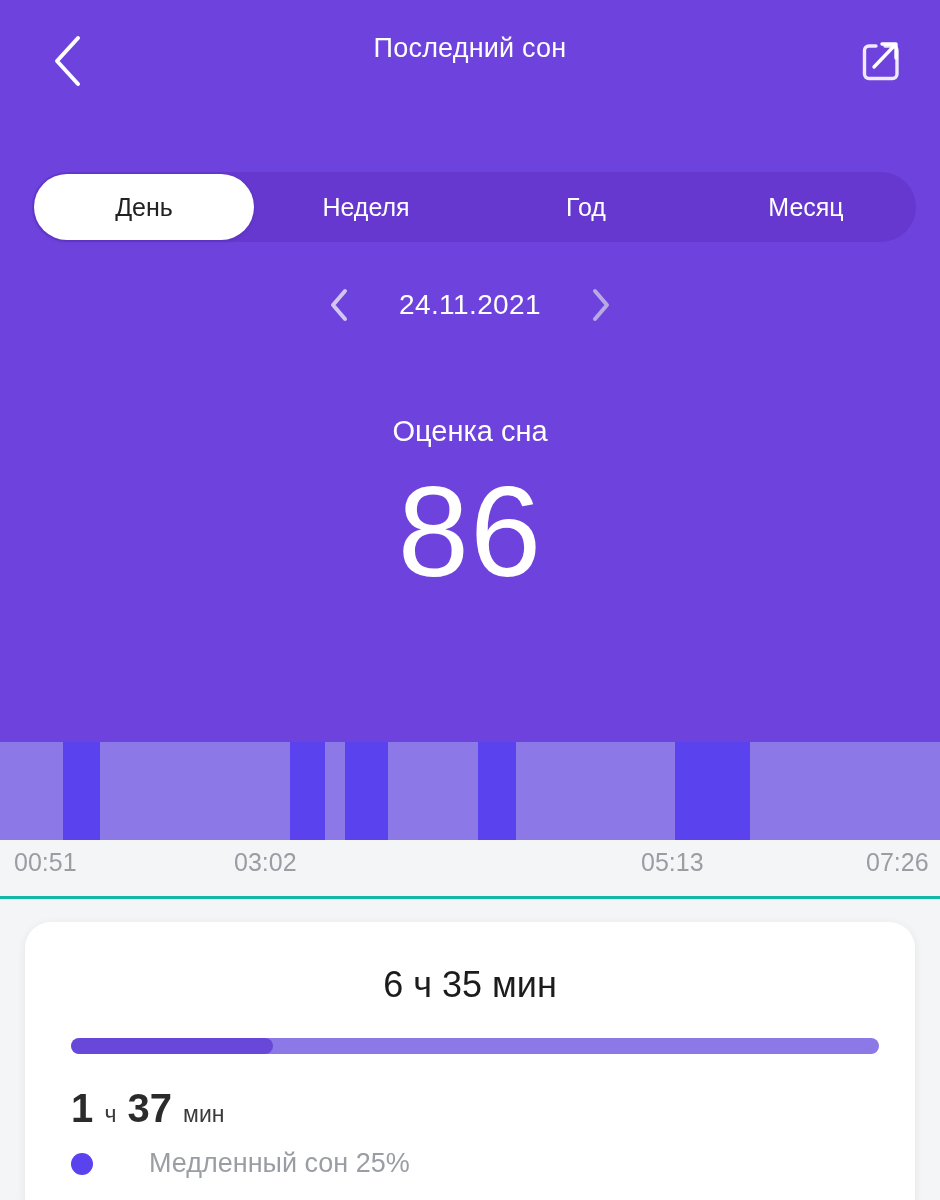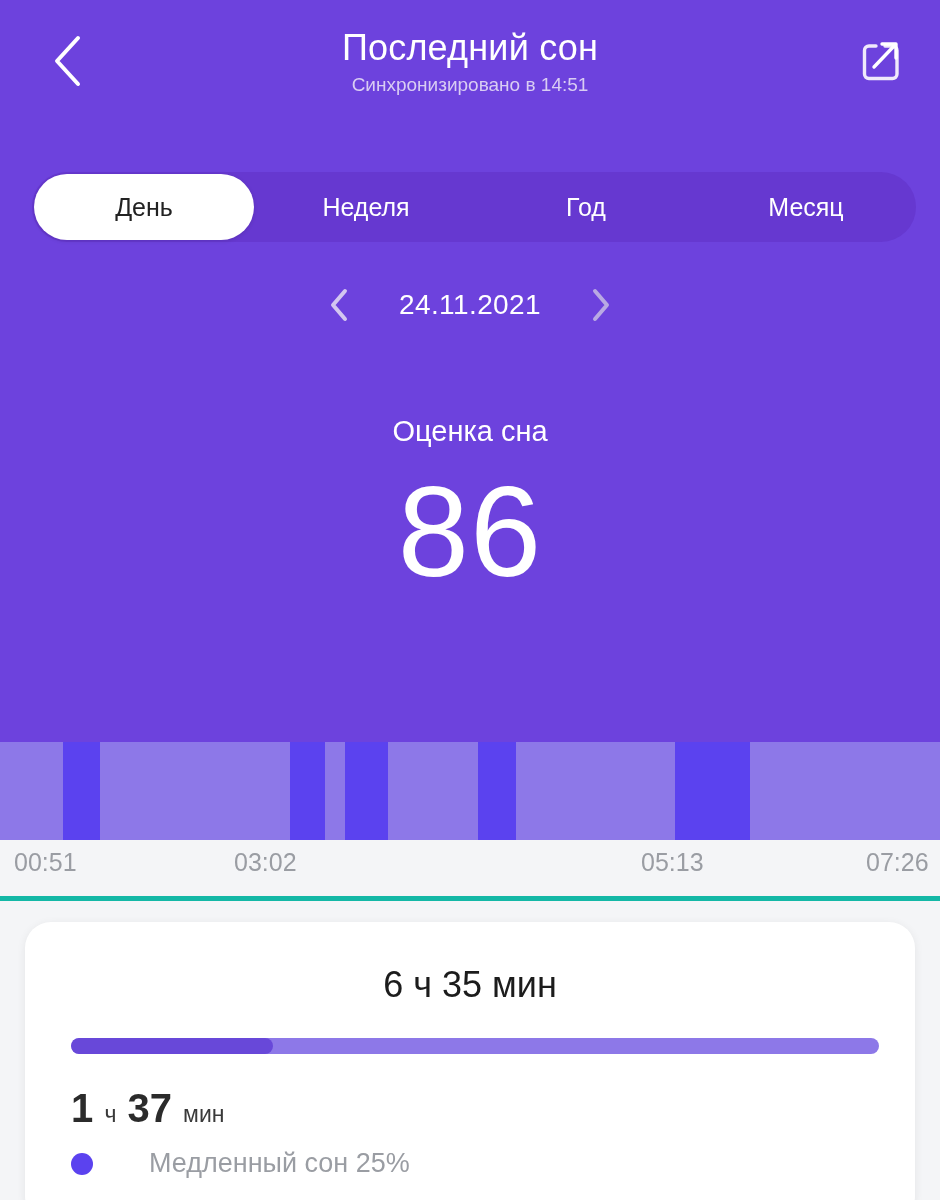--- a/index.html
+++ b/index.html
@@ -65,21 +65,21 @@
   .share-btn svg { display: block; }
 
   .title-block {
     position: absolute;
     left: 0;
     top: 27px;
     width: 940px;
     text-align: center;
   }
   .title {
-    font-size: 36px;
+    font-size: 27px;
     color: #ffffff;
     letter-spacing: 0.2px;
     line-height: 42px;
   }
   .subtitle {
     font-size: 19px;
     color: #d9cdf3;
     line-height: 30px;
     margin-top: 1px;
   }
@@ -183,21 +183,21 @@
   }
 
   
   .axis {
     position: absolute;
     left: 0;
     top: 840px;
     width: 940px;
     height: 56px;
     background: #f4f5f7;
-    border-bottom: 5px solid #14b8a6;
+    border-bottom: 3px solid #14b8a6;
   }
   .axis-tick {
     position: absolute;
     top: 8px;
     font-size: 25px;
     color: #9a9da3;
     white-space: nowrap;
   }
 
   
@@ -295,21 +295,20 @@
       <div class="back-btn">
         <span>
           <svg width="34" height="54" viewBox="0 0 34 54" fill="none">
             <path d="M28 4 L7 27 L28 50" stroke="#ffffff" stroke-width="4" stroke-linecap="round" stroke-linejoin="round"></path>
           </svg>
         </span>
       </div>
 
       <div class="title-block">
         <div class="title">Последний сон</div>
-        <div class="subtitle">Синхронизировано в 14:51</div>
       </div>
 
       <div class="share-btn">
         <span>
           <svg width="48" height="48" viewBox="0 0 48 48" fill="none">
             <path d="M30 9 H37.5 A4.5 4.5 0 0 1 42 13.5 V37 A4.5 4.5 0 0 1 37.5 41.5 H14 A4.5 4.5 0 0 1 9.5 37 V13.5 A4.5 4.5 0 0 1 14 9 H21" stroke="#f0e9fb" stroke-width="3.4" stroke-linecap="round" stroke-linejoin="round"></path>
             <path d="M19 30 L40 8" stroke="#ffffff" stroke-width="3.4" stroke-linecap="round"></path>
             <path d="M27 7 H41 V21" stroke="#ffffff" stroke-width="3.4" stroke-linecap="round" stroke-linejoin="round"></path>
           </svg>
         </span>

